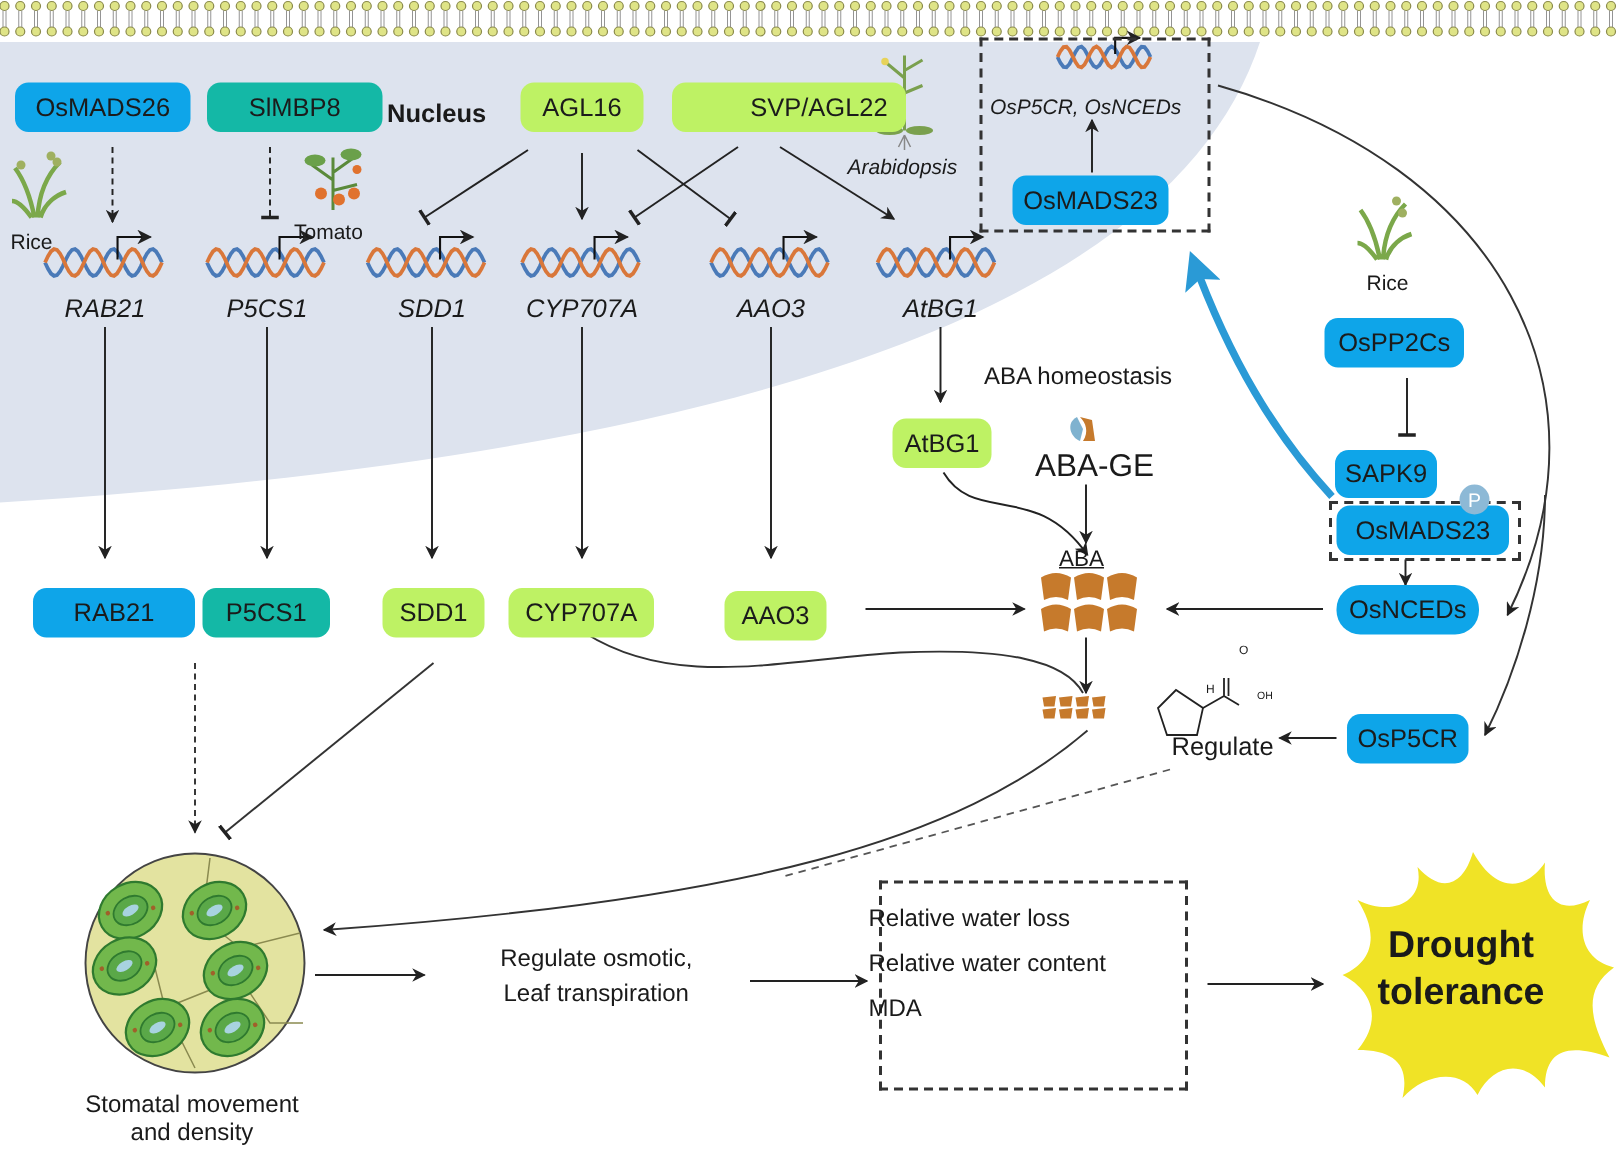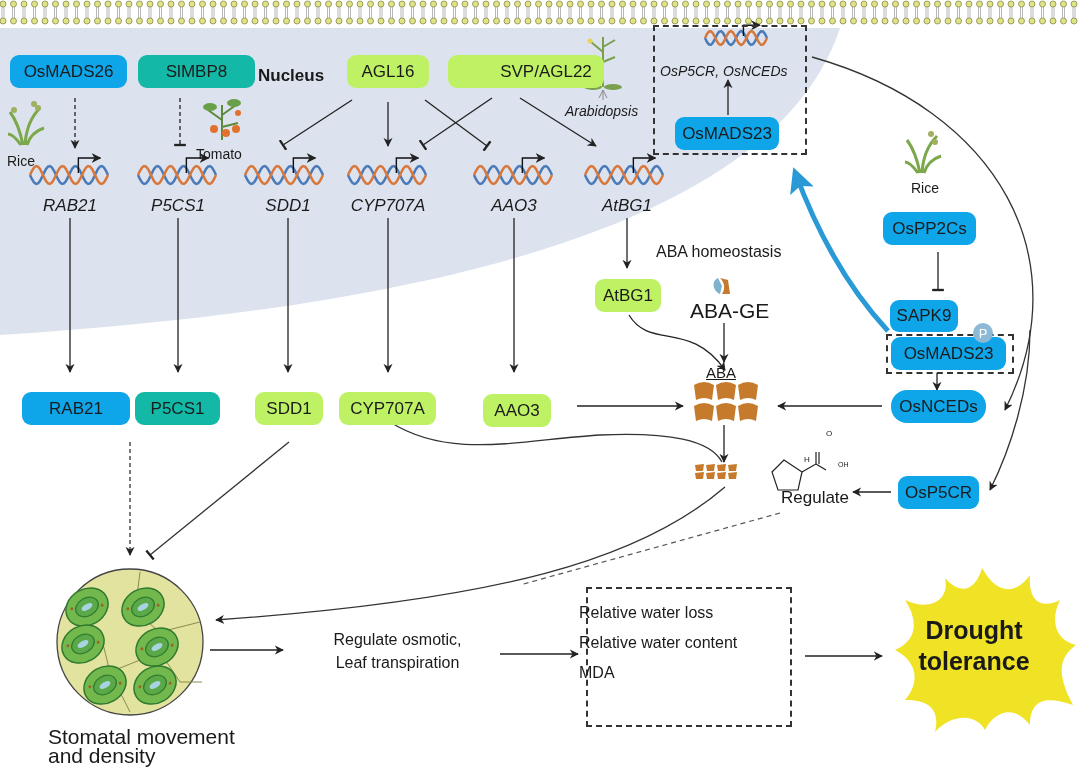--- a/index.html
+++ b/index.html
@@ -577,21 +577,21 @@
   <div class="pill green" style="left:891px;top:337px;width:115px;height:33px;">OsMADS23</div>
   <div class="pill" style="left:973px;top:323px;width:20px;height:20px;border-radius:50%;background:#8db9d6;color:#fff;font-size:13px;">P</div>
   <div class="pill green" style="left:891px;top:390px;width:95px;height:33px;border-radius:16px;">OsNCEDs</div>
   <div class="pill green" style="left:898px;top:476px;width:81px;height:33px;">OsP5CR</div>
 
   <div class="label" style="left:804px;top:455px;font-size:8px;">H</div>
   <div class="label" style="left:826px;top:429px;font-size:8px;">O</div>
   <div class="label" style="left:838px;top:461px;font-size:7px;">OH</div>
   <div class="label" style="left:781px;top:488px;font-size:17px;">Regulate</div>
 
-  <div class="label" style="left:48px;top:727px;font-size:21px;text-align:left;width:160px;line-height:19px;">
+  <div class="label" style="left:48px;top:727px;font-size:16px;text-align:center;width:160px;line-height:19px;">
     <div>Stomatal movement</div>
     <div>and density</div>
   </div>
 
   <div class="label" style="left:315px;top:628px;font-size:16px;text-align:center;width:165px;line-height:23px;">
     <div>Regulate  osmotic,</div>
     <div>Leaf transpiration</div>
   </div>
 
   <div class="dashed-box" style="left:586px;top:587px;width:202px;height:136px;"></div>

